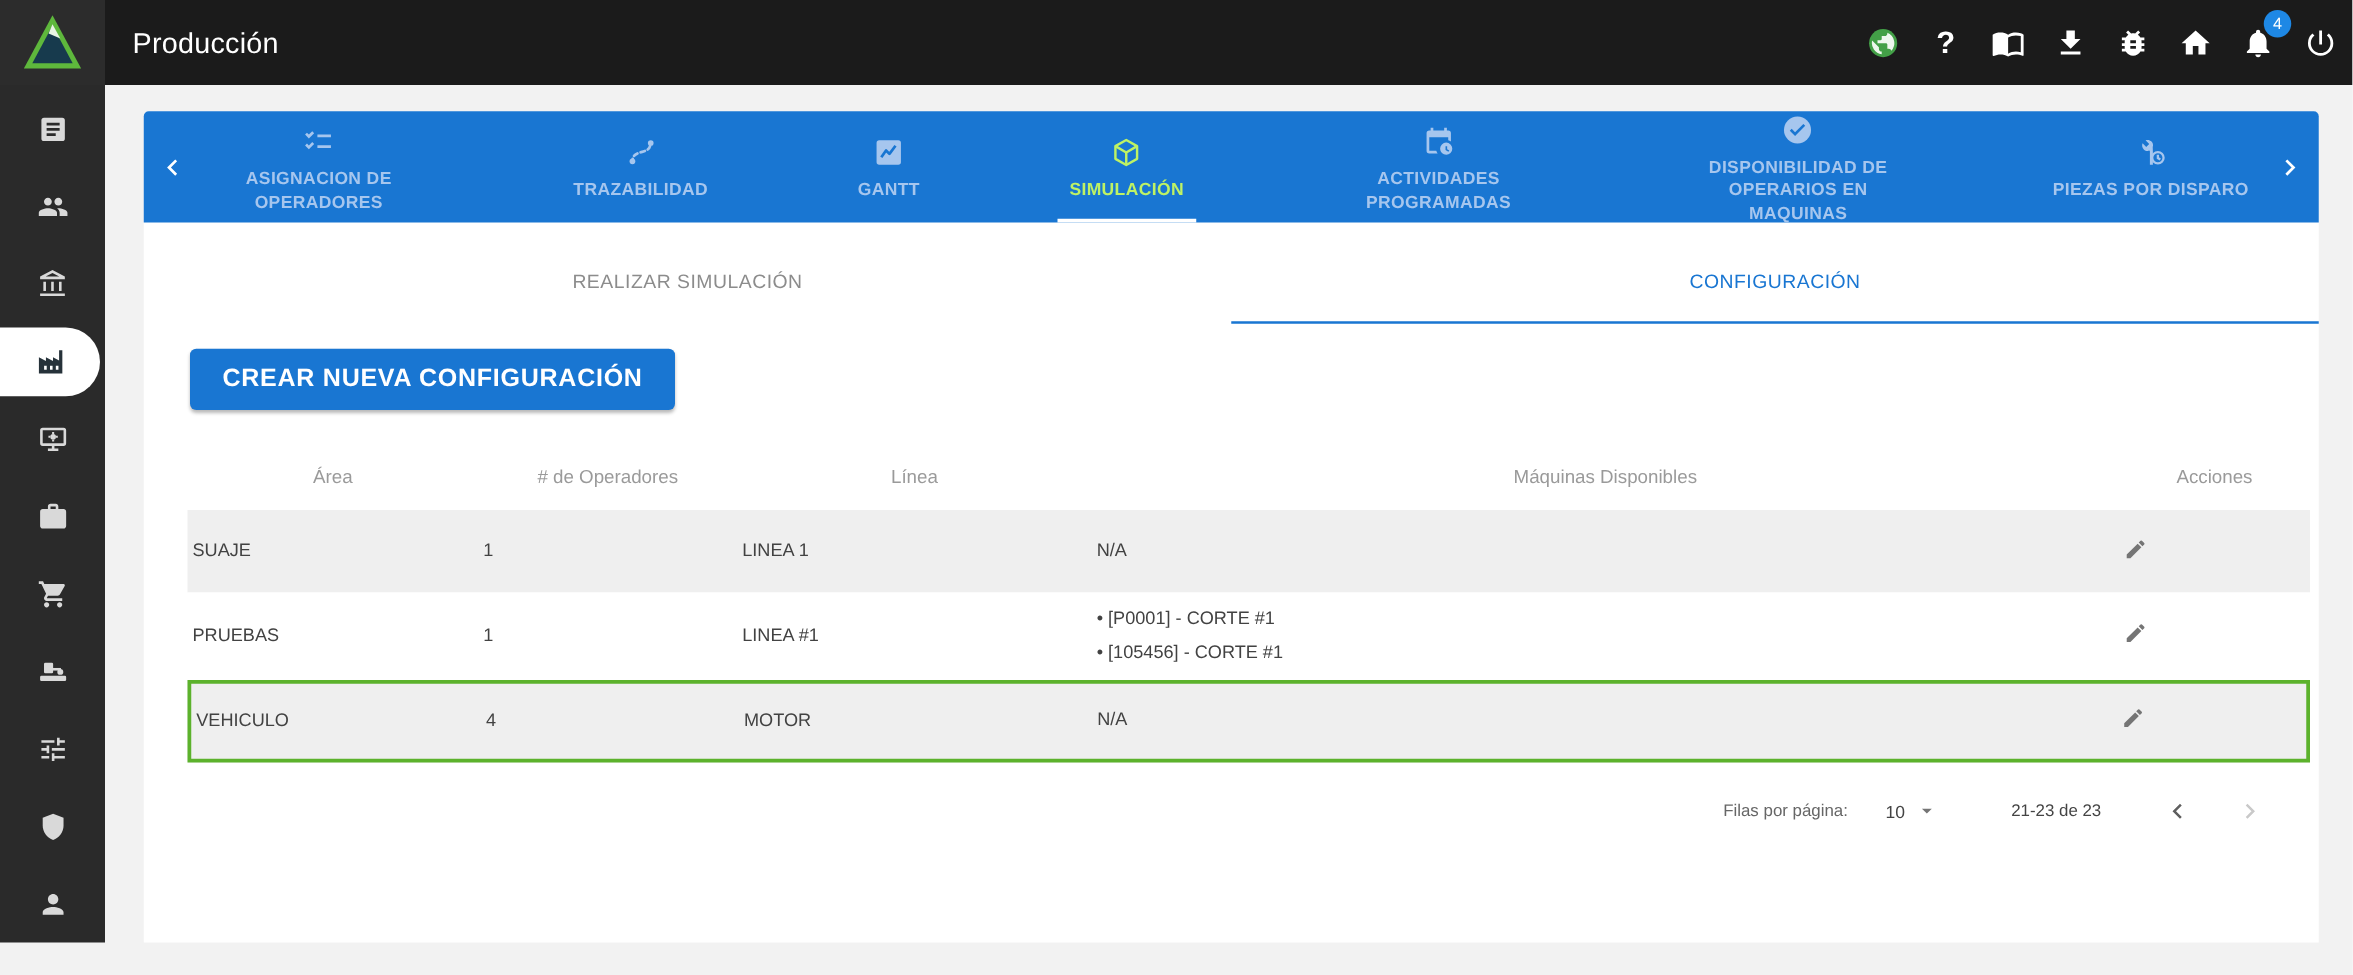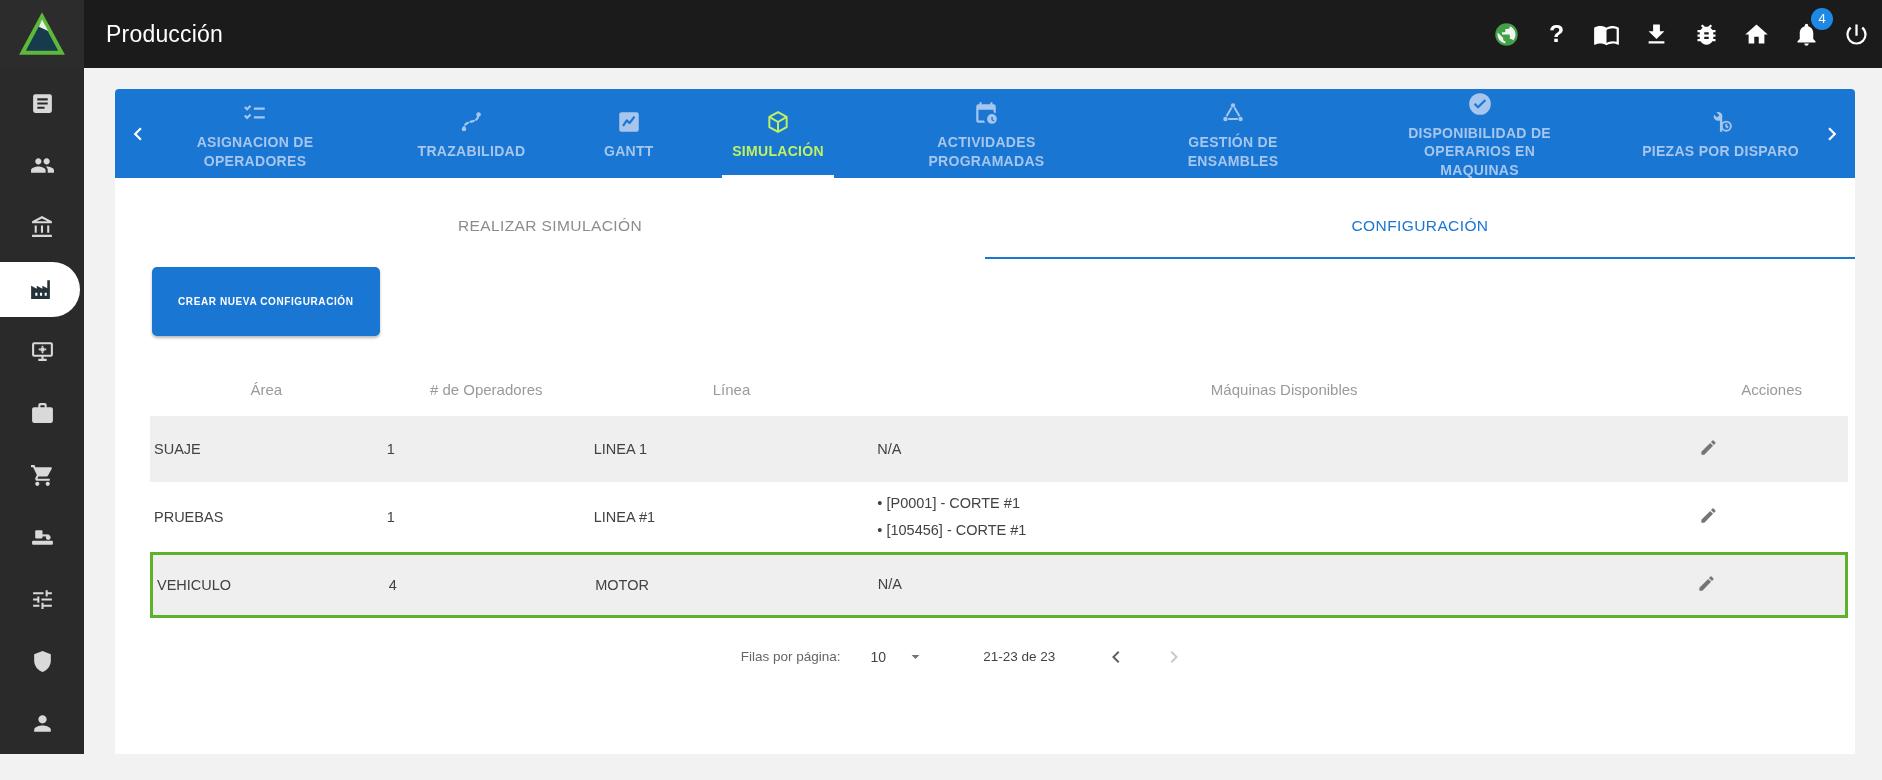--- a/index.html
+++ b/index.html
@@ -40,41 +40,41 @@
   .tab .lbl { font-size:14px; font-weight:600; letter-spacing:.3px; text-align:center; line-height:1.32; max-width:168px; }
   .tabs .tab:nth-child(8) .lbl { max-width:225px; }
 
   
   .subtabs { display:flex; height:81px; }
   .subtab { flex:1; display:flex; align-items:center; justify-content:center; padding-top:16px;
     font-size:15.5px; letter-spacing:.4px; color:#8c8c8c; border-bottom:2px solid transparent; cursor:pointer; }
   .subtab.active { color:#1976d2; border-bottom-color:#1976d2; }
 
   
-  .create-btn { margin:8px 0 0 37px; background:#1976d2; color:#fff; border:none; border-radius:5px;
-    padding:29px 26px; font-size:10px; font-weight:700; letter-spacing:.6px;
+  .create-btn { margin:20px 0 0 37px; background:#1976d2; color:#fff; border:none; border-radius:5px;
+    padding:13px 26px; font-size:20px; font-weight:700; letter-spacing:.6px;
     box-shadow:0 2px 3px rgba(0,0,0,.28); cursor:pointer; font-family:inherit; }
 
   
   .table { margin:26px 7px 0 35px; }
   .thead { display:flex; padding:19px 0 18px; }
   .th { color:#9a9a9a; font-size:15px; text-align:center; }
   .c-area{width:13.7%}.c-oper{width:12.2%}.c-line{width:16.7%}.c-maq{width:48.4%}.c-acc{width:9%}
   .row { display:flex; align-items:center; min-height:66px; font-size:14.5px; color:#424242; background:#fff; }
   .row.shaded { background:#efefef; }
   .row.highlighted { border:3px solid #5cb22c; }
   .cell { padding:8px 4px; }
   .cell-machines div { line-height:1.85; }
   .pencil-btn { background:none; border:none; color:#757575; cursor:pointer; }
   .pencil-btn svg { width:19px; height:19px; display:block; margin:0 auto; }
 
   
-  .pagination { display:flex; align-items:center; justify-content:center; margin:24px 40px 0 0; font-size:13.5px; color:#666; }
+  .pagination { display:flex; align-items:center; justify-content:flex-end; margin:24px 40px 0 0; font-size:13.5px; color:#666; }
   .pp-label { margin-right:30px; }
-  .pp-value { color:#444; font-size:14px; display:flex; align-items:center; gap:20px; margin-right:58px; cursor:pointer; }
+  .pp-value { color:#444; font-size:14px; display:flex; align-items:center; gap:8px; margin-right:58px; cursor:pointer; }
   .pp-value svg { width:19px; height:19px; color:#757575; }
   .pp-range { color:#444; margin-right:46px; }
   .pg-btn { width:30px; height:30px; border:none; background:none; display:flex; align-items:center; justify-content:center; cursor:pointer; }
   .pg-btn svg { width:24px; height:24px; }
   .pg-prev { color:#5f5f5f; margin-right:28px; }
   .pg-next { color:#c9c9c9; }
 </style>
 </head>
 <body>
 
@@ -278,35 +278,20 @@
             <div class="tab">
               <span class="ico" style="width: 26px; height: 26px; display: block;">
                 <svg viewBox="0 0 24 24" style="width:100%;height:100%;display:block">
                   <g fill="currentColor">
                     <path d="M19 4h-1V2h-2v2H8V2H6v2H5a2 2 0 0 0-2 2v13a2 2 0 0 0 2 2h6.2a6.6 6.6 0 0 1-1-2H5V9h14v2.2c.74.24 1.4.6 2 1.05V6a2 2 0 0 0-2-2z"></path>
                     <path d="M17.5 13a4.5 4.5 0 1 0 0 9 4.5 4.5 0 0 0 0-9zm1.6 6.8-2.1-1.3v-2.8h1.2v2.2l1.6 1-.7.9z"></path>
                   </g>
                 </svg>
               </span>
               <span class="lbl">ACTIVIDADES PROGRAMADAS</span>
-            </div>
-            <div class="tab">
-              <span class="ico" style="width: 26px; height: 26px; display: block;">
-                <svg viewBox="0 0 24 24" style="width:100%;height:100%;display:block">
-                  <g fill="currentColor">
-                    <circle cx="12" cy="5" r="2"></circle>
-                    <circle cx="5" cy="17.5" r="2"></circle>
-                    <circle cx="19" cy="17.5" r="2"></circle>
-                  </g>
-                  <g fill="none" stroke="currentColor" stroke-width="1.8">
-                    <path d="M10.7 6.9 6 15M13.3 6.9 18 15M7.5 17.5h9"></path>
-                  </g>
-                </svg>
-              </span>
-              <span class="lbl">GESTIÓN DE ENSAMBLES</span>
             </div>
             <div class="tab">
               <span class="ico" style="width: 26px; height: 26px; display: block;">
                 <svg viewBox="0 0 24 24" style="width:100%;height:100%;display:block">
                   <circle cx="12" cy="12" r="10" fill="currentColor"></circle>
                   <path d="m10.2 16.4-3.9-3.9 1.4-1.4 2.5 2.5 6.1-6.1 1.4 1.4z" fill="#1976d2"></path>
                 </svg>
               </span>
               <span class="lbl">DISPONIBILIDAD DE OPERARIOS EN MAQUINAS</span>
             </div>

